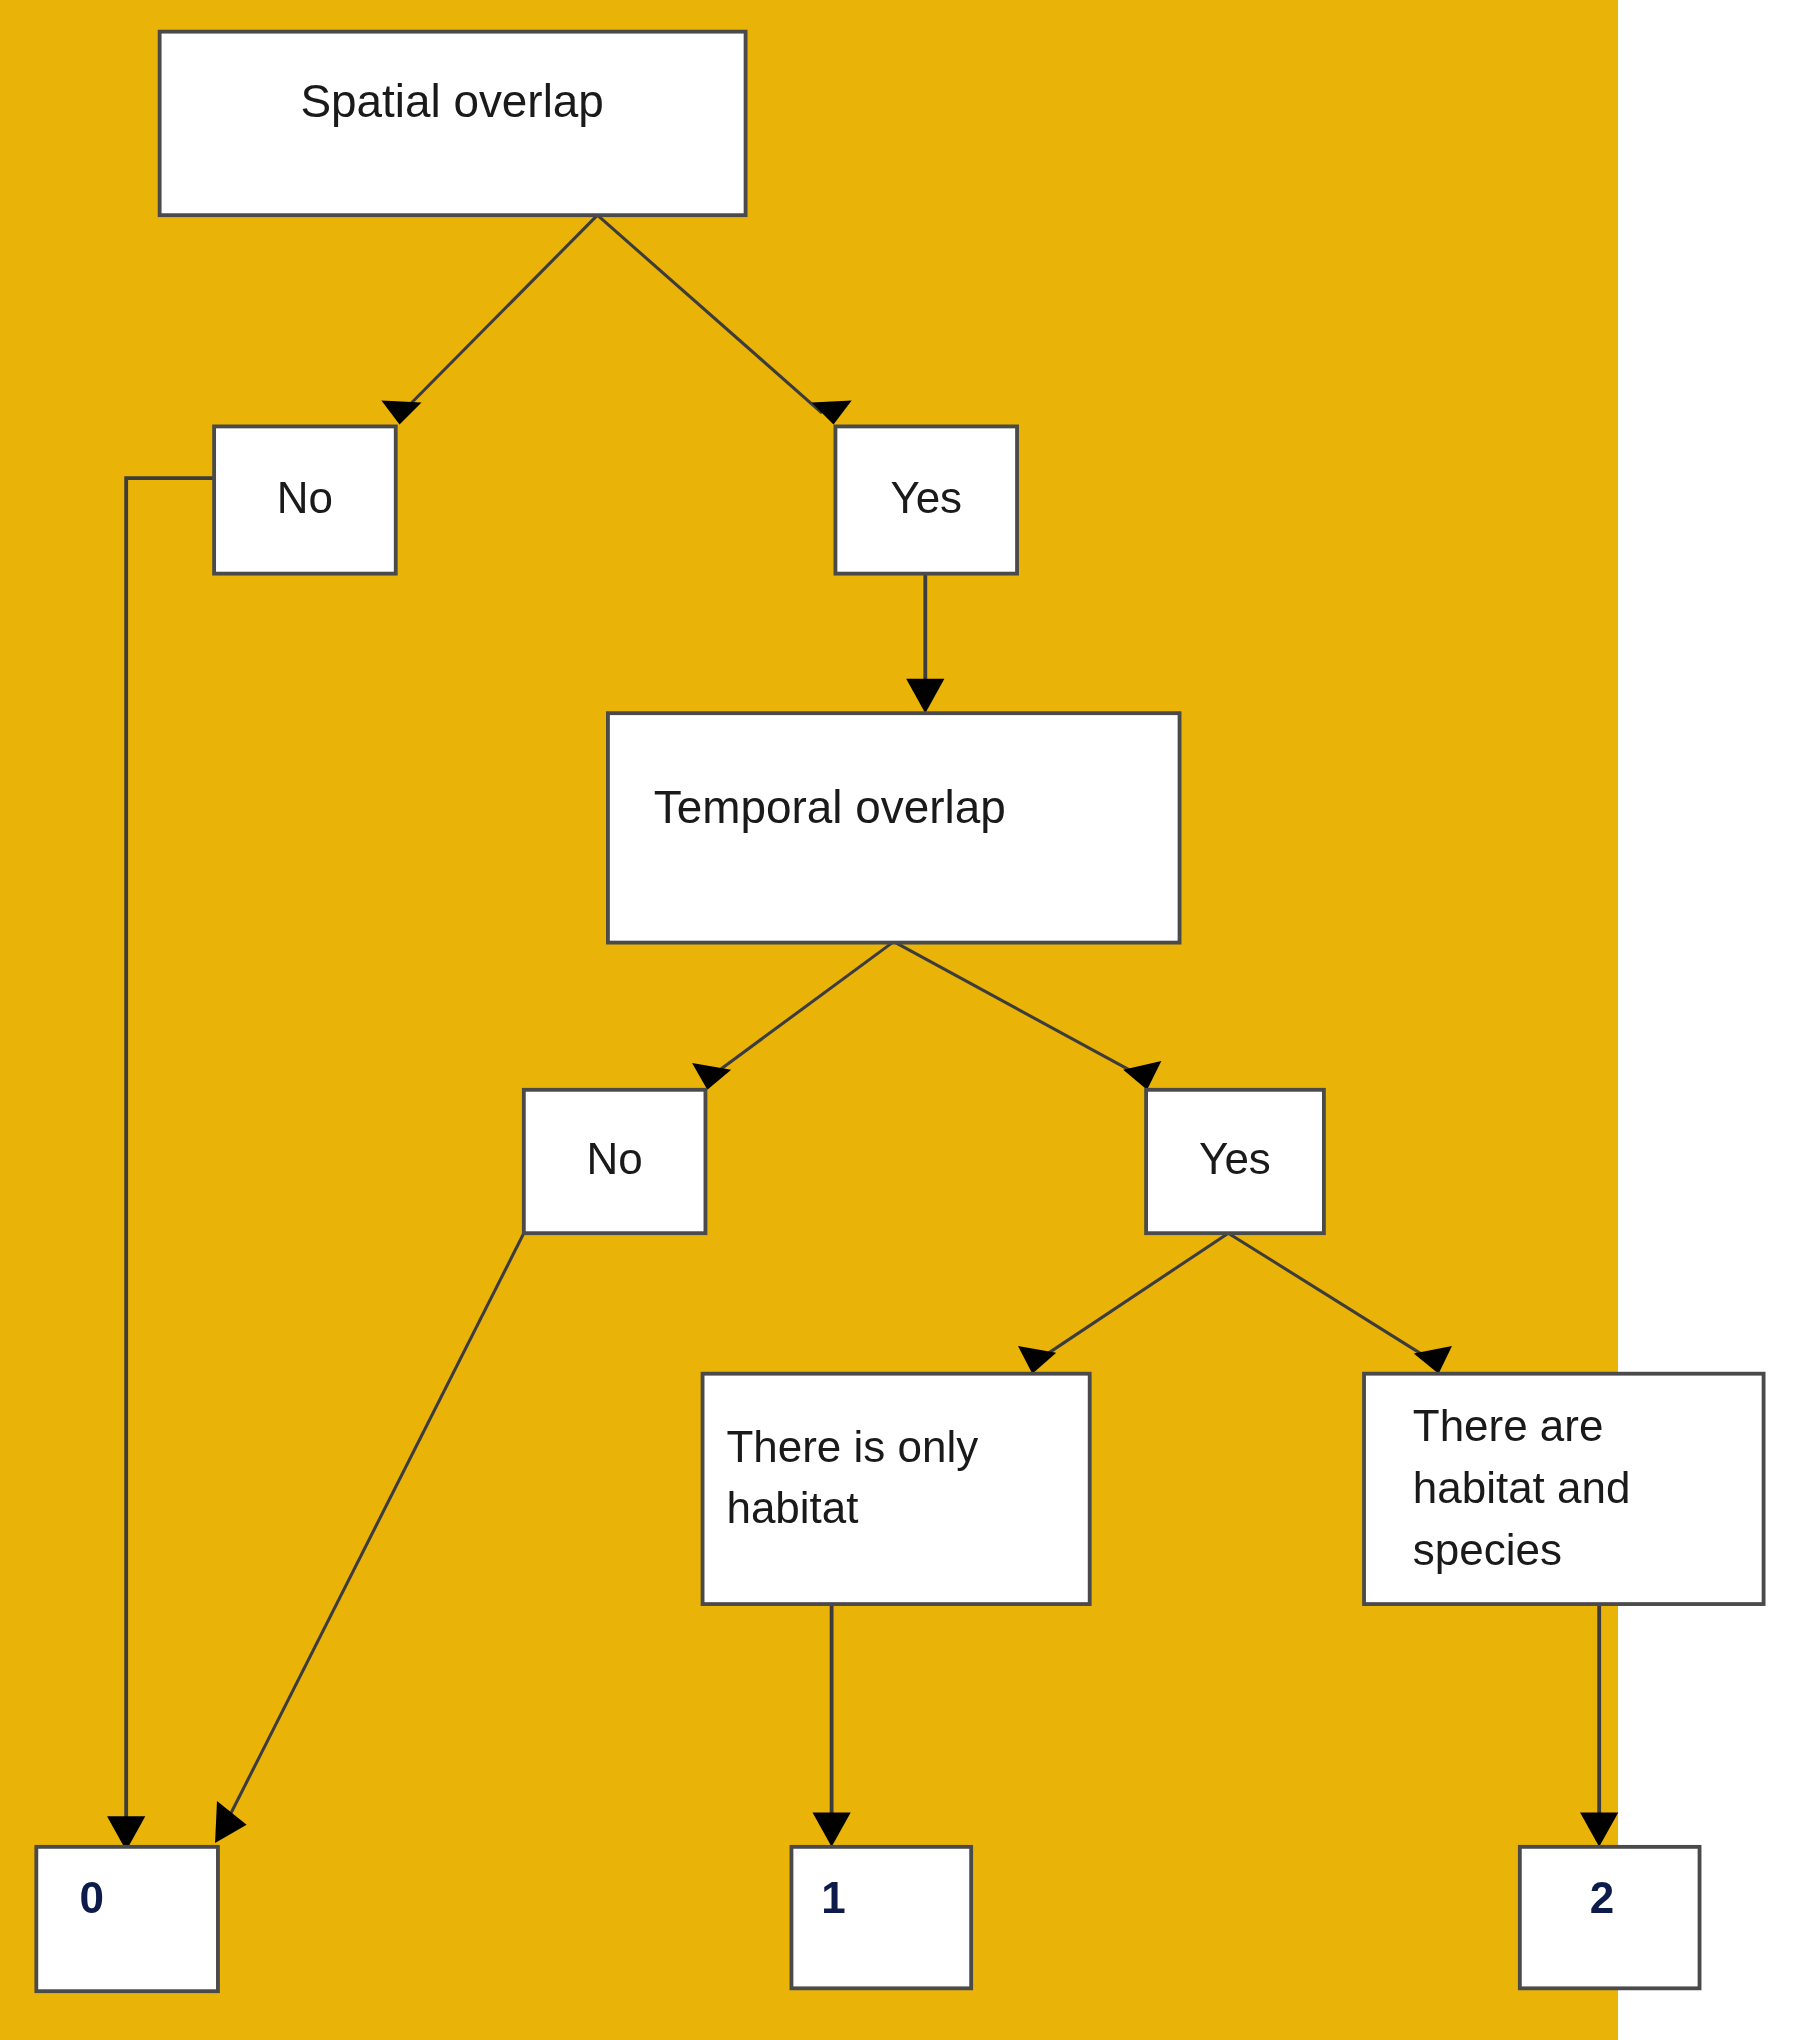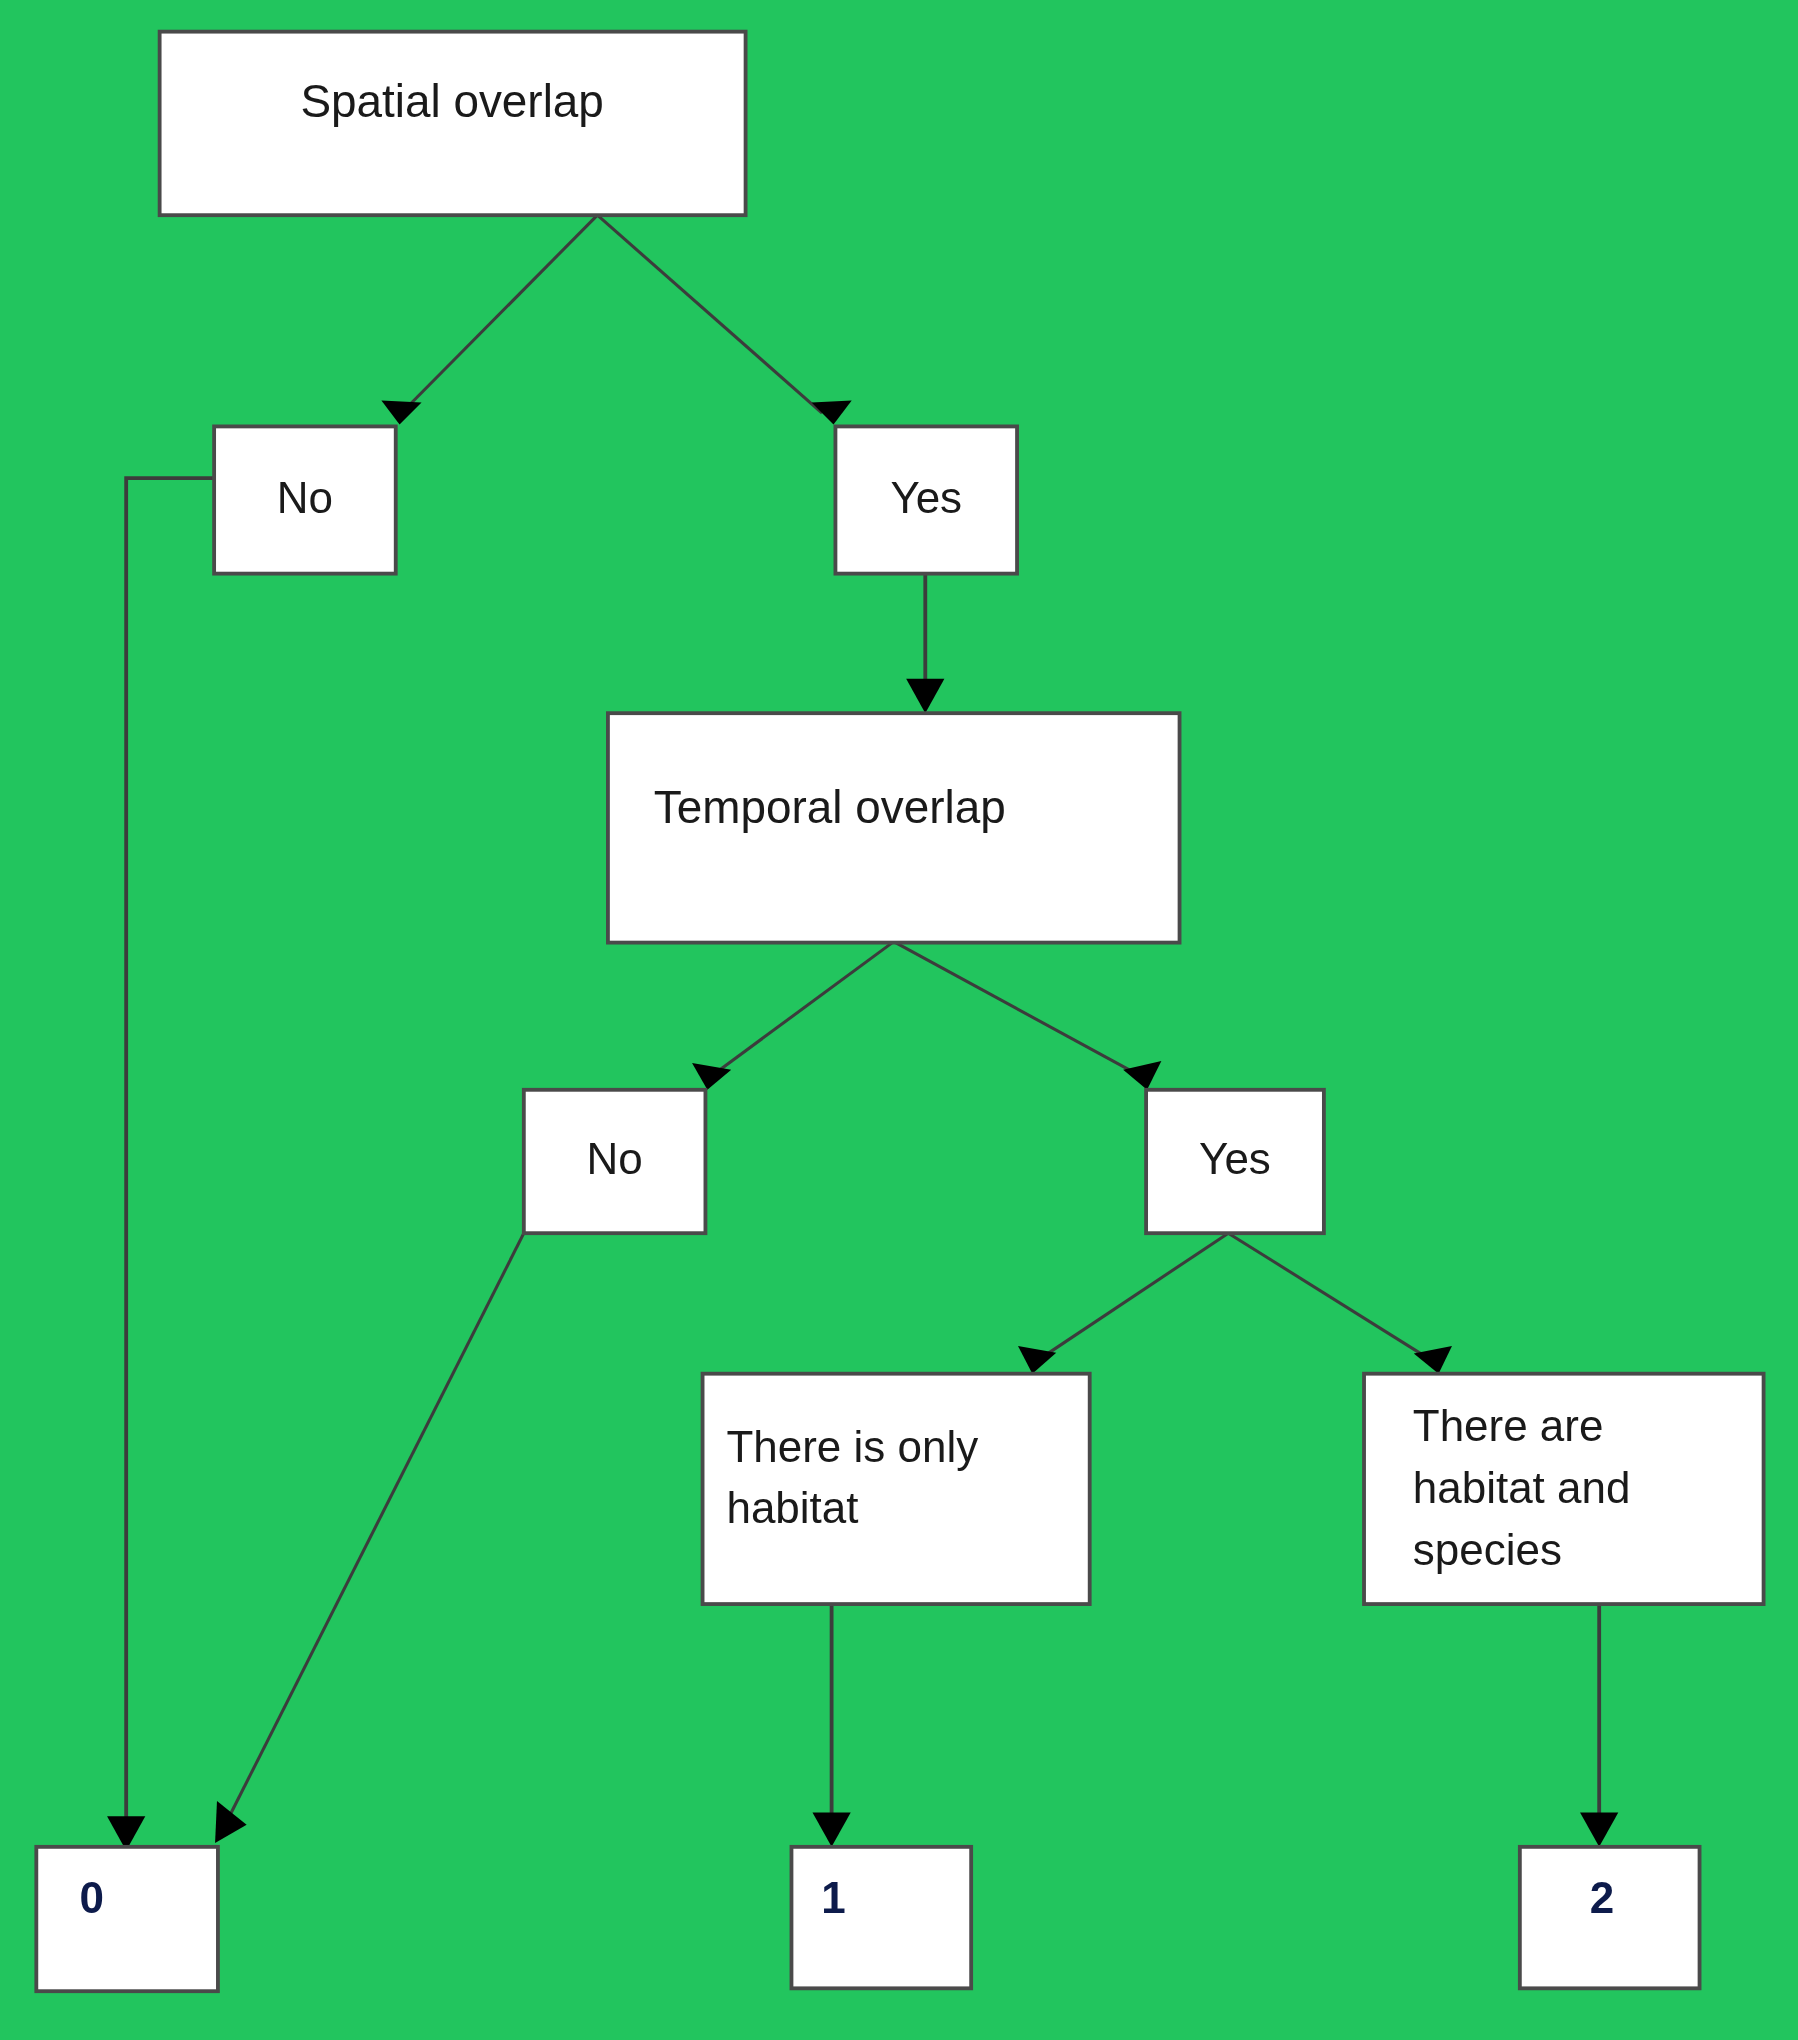--- a/index.html
+++ b/index.html
@@ -8,23 +8,23 @@
     background: #ffffff;
   }
   body {
     width: 1798px;
     height: 2041px;
     font-family: "Liberation Sans", sans-serif;
     overflow: hidden;
   }
   #flowchart-root {
     position: relative;
-    width: 1798px;
+    width: 1618px;
     height: 2041px;
-    background: #22c55e;
+    background: #eab308;
   }
   svg.chart-svg {
     display: block;
     width: 1798px;
     height: 2041px;
   }
   .node-rect {
     fill: #ffffff;
     stroke: #4a4a4a;
     stroke-width: 4;

